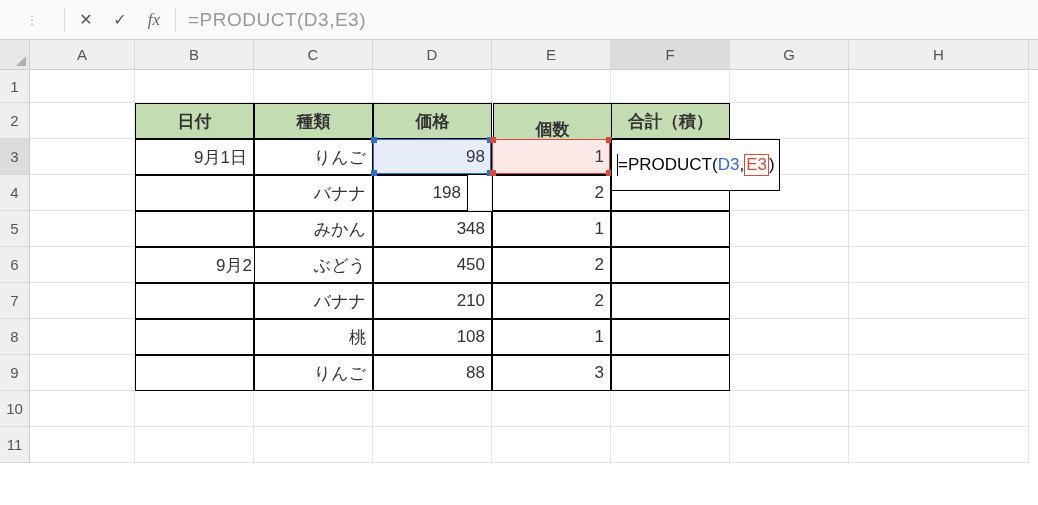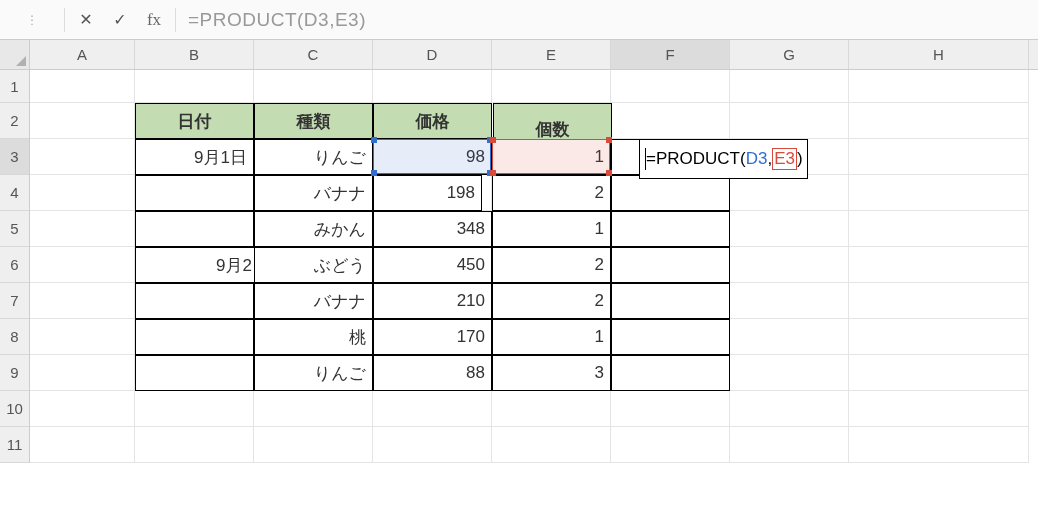--- a/index.html
+++ b/index.html
@@ -45,21 +45,21 @@
   .fbar-btn {
     width: 34px;
     height: 28px;
     display: flex;
     align-items: center;
     justify-content: center;
     color: #555;
     font-size: 16px;
     cursor: pointer;
   }
-  .fbar-btn.fx { font-family: Georgia, serif; color:#666; font-size:17px; }
+  .fbar-btn.fx { font-style: italic; font-family: Georgia, serif; color:#666; font-size:17px; }
   .fbar-sep { width:1px; height:24px; background:#ddd; margin:0 4px; }
   .formula-input {
     flex: 1;
     height: 28px;
     padding: 0 8px;
     font-size: 19px;
     color: #999;
     letter-spacing: 0.5px;
     display:flex;
     align-items:center;
@@ -320,68 +320,69 @@
       <div class="cell  " style="left: 224px; top: 357px; width: 119px; height: 36px;"></div>
       <div class="cell  " style="left: 343px; top: 357px; width: 119px; height: 36px;"></div>
       <div class="cell  " style="left: 462px; top: 357px; width: 119px; height: 36px;"></div>
       <div class="cell  " style="left: 581px; top: 357px; width: 119px; height: 36px;"></div>
       <div class="cell  " style="left: 700px; top: 357px; width: 119px; height: 36px;"></div>
       <div class="cell  " style="left: 819px; top: 357px; width: 180px; height: 36px;"></div>
       <div class="cell thead center" style="left: 105px; top: 33px; width: 119px; height: 36px;">日付</div>
       <div class="cell thead center" style="left: 343px; top: 33px; width: 119px; height: 36px;">価格</div>
       <div class="cell thead center" style="left: 224px; top: 33px; width: 119px; height: 36px;">種類</div>
       <div class="cell thead center" style="left: 463px; top: 33px; width: 119px; height: 52px;">個数</div>
+      <div class="cell thead center" style="left: 581px; top: 33px; width: 119px; height: 36px;">合計（積）</div>
       <div class="cell tcell right" style="left: 105px; top: 69px; width: 119px; height: 36px;">9月1日</div>
       <div class="cell tcell right" style="left: 224px; top: 69px; width: 119px; height: 36px;">りんご</div>
       <div class="cell tcell right" style="left: 343px; top: 69px; width: 119px; height: 36px;">98</div>
       <div class="cell tcell right" style="left: 462px; top: 69px; width: 119px; height: 36px;">1</div>
       <div class="cell tcell right" style="left: 581px; top: 69px; width: 119px; height: 36px;"></div>
       <div class="cell tcell right" style="left: 105px; top: 105px; width: 119px; height: 36px;"></div>
       <div class="cell tcell right" style="left: 224px; top: 105px; width: 119px; height: 36px;">バナナ</div>
-      <div class="cell tcell right" style="left: 343px; top: 105px; width: 109px; height: 36px;">198</div>
+      <div class="cell tcell right" style="left: 343px; top: 105px; width: 95px; height: 36px;">198</div>
       <div class="cell tcell right" style="left: 462px; top: 105px; width: 119px; height: 36px;">2</div>
       <div class="cell tcell right" style="left: 581px; top: 105px; width: 119px; height: 36px;"></div>
       <div class="cell tcell right" style="left: 105px; top: 141px; width: 119px; height: 36px;"></div>
       <div class="cell tcell right" style="left: 224px; top: 141px; width: 119px; height: 36px;">みかん</div>
       <div class="cell tcell right" style="left: 343px; top: 141px; width: 119px; height: 36px;">348</div>
       <div class="cell tcell right" style="left: 462px; top: 141px; width: 119px; height: 36px;">1</div>
       <div class="cell tcell right" style="left: 581px; top: 141px; width: 119px; height: 36px;"></div>
       <div class="cell tcell right" style="left: 105px; top: 177px; width: 141px; height: 36px;">9月2日</div>
       <div class="cell tcell right" style="left: 224px; top: 177px; width: 119px; height: 36px;">ぶどう</div>
       <div class="cell tcell right" style="left: 343px; top: 177px; width: 119px; height: 36px;">450</div>
       <div class="cell tcell right" style="left: 462px; top: 177px; width: 119px; height: 36px;">2</div>
       <div class="cell tcell right" style="left: 581px; top: 177px; width: 119px; height: 36px;"></div>
       <div class="cell tcell right" style="left: 105px; top: 213px; width: 119px; height: 36px;"></div>
       <div class="cell tcell right" style="left: 224px; top: 213px; width: 119px; height: 36px;">バナナ</div>
       <div class="cell tcell right" style="left: 343px; top: 213px; width: 119px; height: 36px;">210</div>
       <div class="cell tcell right" style="left: 462px; top: 213px; width: 119px; height: 36px;">2</div>
       <div class="cell tcell right" style="left: 581px; top: 213px; width: 119px; height: 36px;"></div>
       <div class="cell tcell right" style="left: 105px; top: 249px; width: 119px; height: 36px;"></div>
       <div class="cell tcell right" style="left: 224px; top: 249px; width: 119px; height: 36px;">桃</div>
-      <div class="cell tcell right" style="left: 343px; top: 249px; width: 119px; height: 36px;">170</div>
+      <div class="cell tcell right" style="left: 343px; top: 249px; width: 119px; height: 36px;">108</div>
       <div class="cell tcell right" style="left: 462px; top: 249px; width: 119px; height: 36px;">1</div>
       <div class="cell tcell right" style="left: 581px; top: 249px; width: 119px; height: 36px;"></div>
       <div class="cell tcell right" style="left: 105px; top: 285px; width: 119px; height: 36px;"></div>
       <div class="cell tcell right" style="left: 224px; top: 285px; width: 119px; height: 36px;">りんご</div>
       <div class="cell tcell right" style="left: 343px; top: 285px; width: 119px; height: 36px;">88</div>
       <div class="cell tcell right" style="left: 462px; top: 285px; width: 119px; height: 36px;">3</div>
       <div class="cell tcell right" style="left: 581px; top: 285px; width: 119px; height: 36px;"></div>
       <div class="ref-box ref-blue" style="left: 343px; top: 69px; width: 118px; height: 35px;">
         <div class="hnd tl"></div>
         <div class="hnd tr"></div>
         <div class="hnd bl"></div>
         <div class="hnd br"></div>
       </div>
       <div class="ref-box ref-red" style="left: 462px; top: 69px; width: 118px; height: 35px;">
         <div class="hnd tl"></div>
         <div class="hnd tr"></div>
         <div class="hnd bl"></div>
         <div class="hnd br"></div>
       </div>
-      <div class="editing-cell" style="left: 581px; top: 69px; height: 40px; min-width: 119px; margin-left: 28px;">
+      <div class="editing-cell" style="left: 581px; top: 69px; height: 52px; min-width: 119px;">
         <span class="text-cursor"></span>
         <span>=PRODUCT(</span>
         <span class="blue">D3</span>
         <span>,</span>
         <span class="red">E3</span>
         <span>)</span>
       </div>
     </div>
 </div>
 

